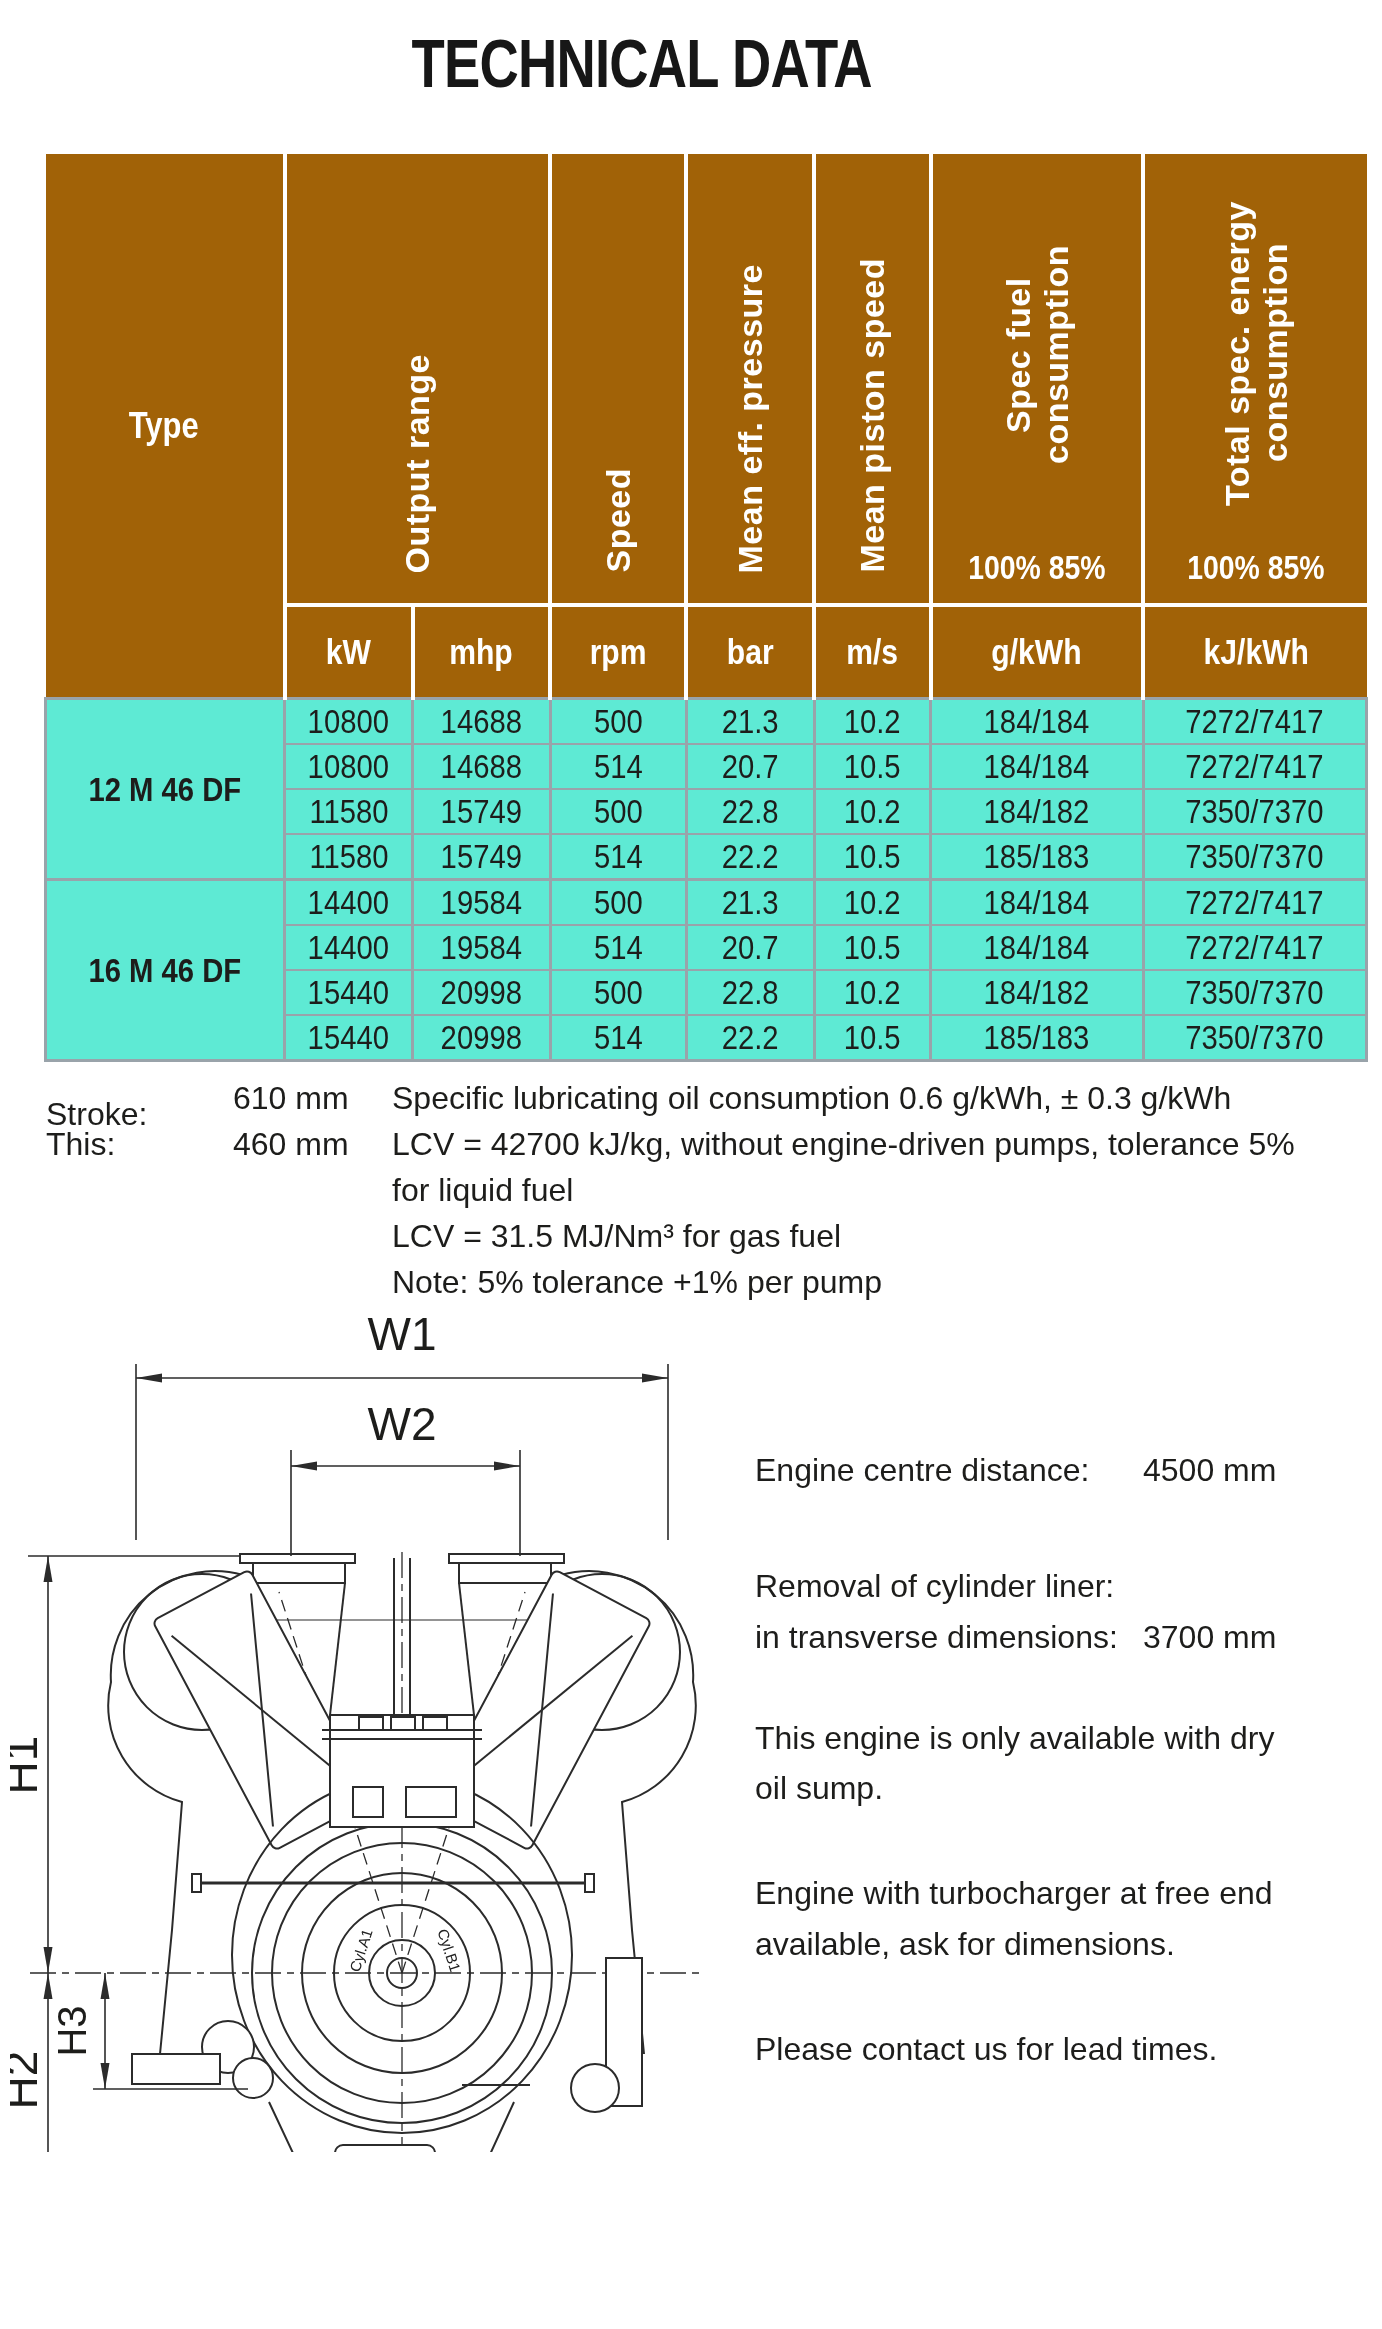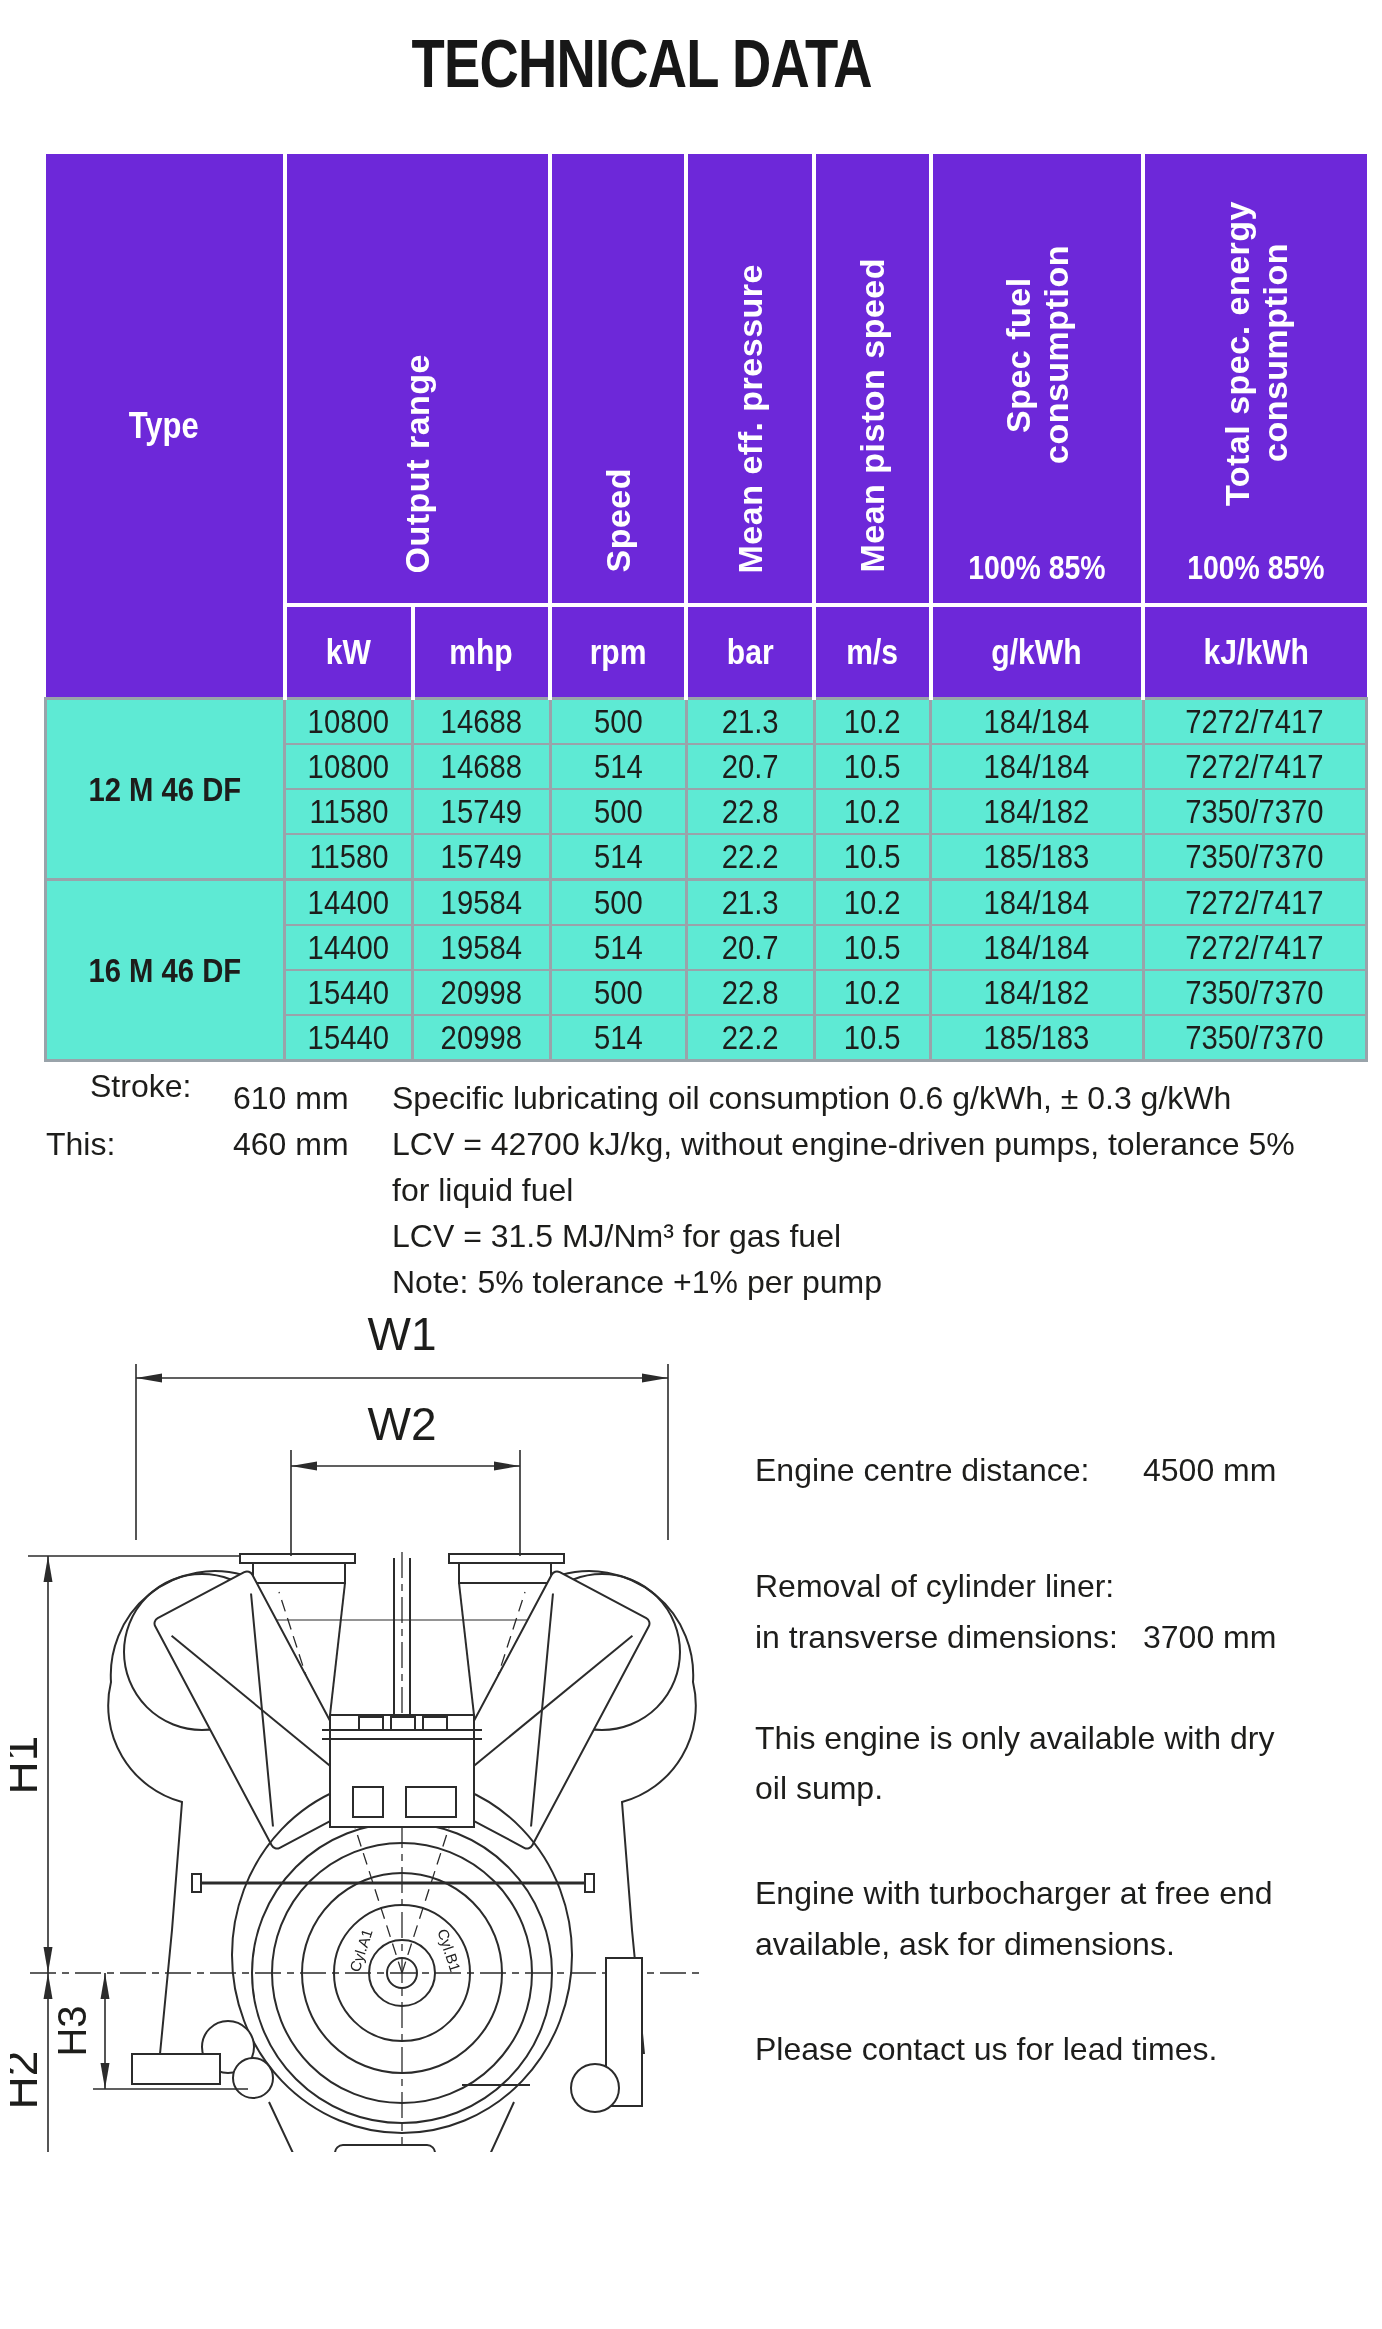--- a/index.html
+++ b/index.html
@@ -7,21 +7,21 @@
   .page{position:relative;width:1382px;height:2152px;background:#fff;overflow:hidden;}
 
   
   .title{position:absolute;left:0;top:24px;width:1284px;text-align:center;
          font-size:68px;font-weight:800;color:#171717;white-space:nowrap;}
   .title .cx{display:inline-block;transform:scaleX(.8);transform-origin:center;letter-spacing:-1px;}
 
   
   .spec-table{position:absolute;left:44px;top:154px;width:1324px;border-collapse:collapse;table-layout:fixed;}
   .spec-table td{padding:0;margin:0;}
-  .hdr td{background:#6d28d9;color:#fff;vertical-align:middle;text-align:center;}
+  .hdr td{background:#a16207;color:#fff;vertical-align:middle;text-align:center;}
   td.hA{height:449px;position:relative;border-left:4px solid #fff;}
   td.type-h{border-left:none;font-size:36px;font-weight:bold;}
   td.hB{height:90px;border-left:4px solid #fff;border-top:4px solid #fff;
         font-size:35px;font-weight:bold;text-align:center;}
   .vlabel{position:absolute;bottom:30px;left:50%;transform:translateX(-50%) rotate(180deg);
           writing-mode:vertical-rl;text-align:center;font-weight:bold;font-size:34px;
           letter-spacing:.5px;line-height:38px;white-space:nowrap;}
   .vlabel.wrapA{white-space:normal;height:340px;bottom:78px;}
   .vlabel.wrapB{white-space:normal;height:376px;bottom:62px;}
   .pct{position:absolute;bottom:16px;left:0;width:100%;text-align:center;
@@ -173,21 +173,21 @@
         <td class="num"><span class="cx">20998</span></td>
         <td class="num"><span class="cx">514</span></td>
         <td class="num"><span class="cx">22.2</span></td>
         <td class="num"><span class="cx">10.5</span></td>
         <td class="num"><span class="cx">185/183</span></td>
         <td class="num"><span class="cx">7350/7370</span></td>
       </tr>
     </tbody>
   </table>
 
-  <div class="note-abs" style="left:46px;top:1068px;margin-left:44px;">Stroke:</div>
+  <div class="note-abs" style="left:46px;top:1096px;">Stroke:</div>
   <div class="note-abs" style="left:233px;top:1080px;">610 mm</div>
   <div class="note-abs" style="left:46px;top:1126px;">This:</div>
   <div class="note-abs" style="left:233px;top:1126px;">460 mm</div>
   <div class="note-abs" style="left:392px;top:1080px;">Specific lubricating oil consumption 0.6 g/kWh, ± 0.3 g/kWh</div>
   <div class="note-abs" style="left:392px;top:1126px;">LCV = 42700 kJ/kg, without engine-driven pumps, tolerance 5%</div>
   <div class="note-abs" style="left:392px;top:1172px;">for liquid fuel</div>
   <div class="note-abs" style="left:392px;top:1218px;">LCV = 31.5 MJ/Nm³ for gas fuel</div>
   <div class="note-abs" style="left:392px;top:1264px;">Note: 5% tolerance +1% per pump</div>
 
   <svg class="drawing" viewBox="0 0 700 960">

